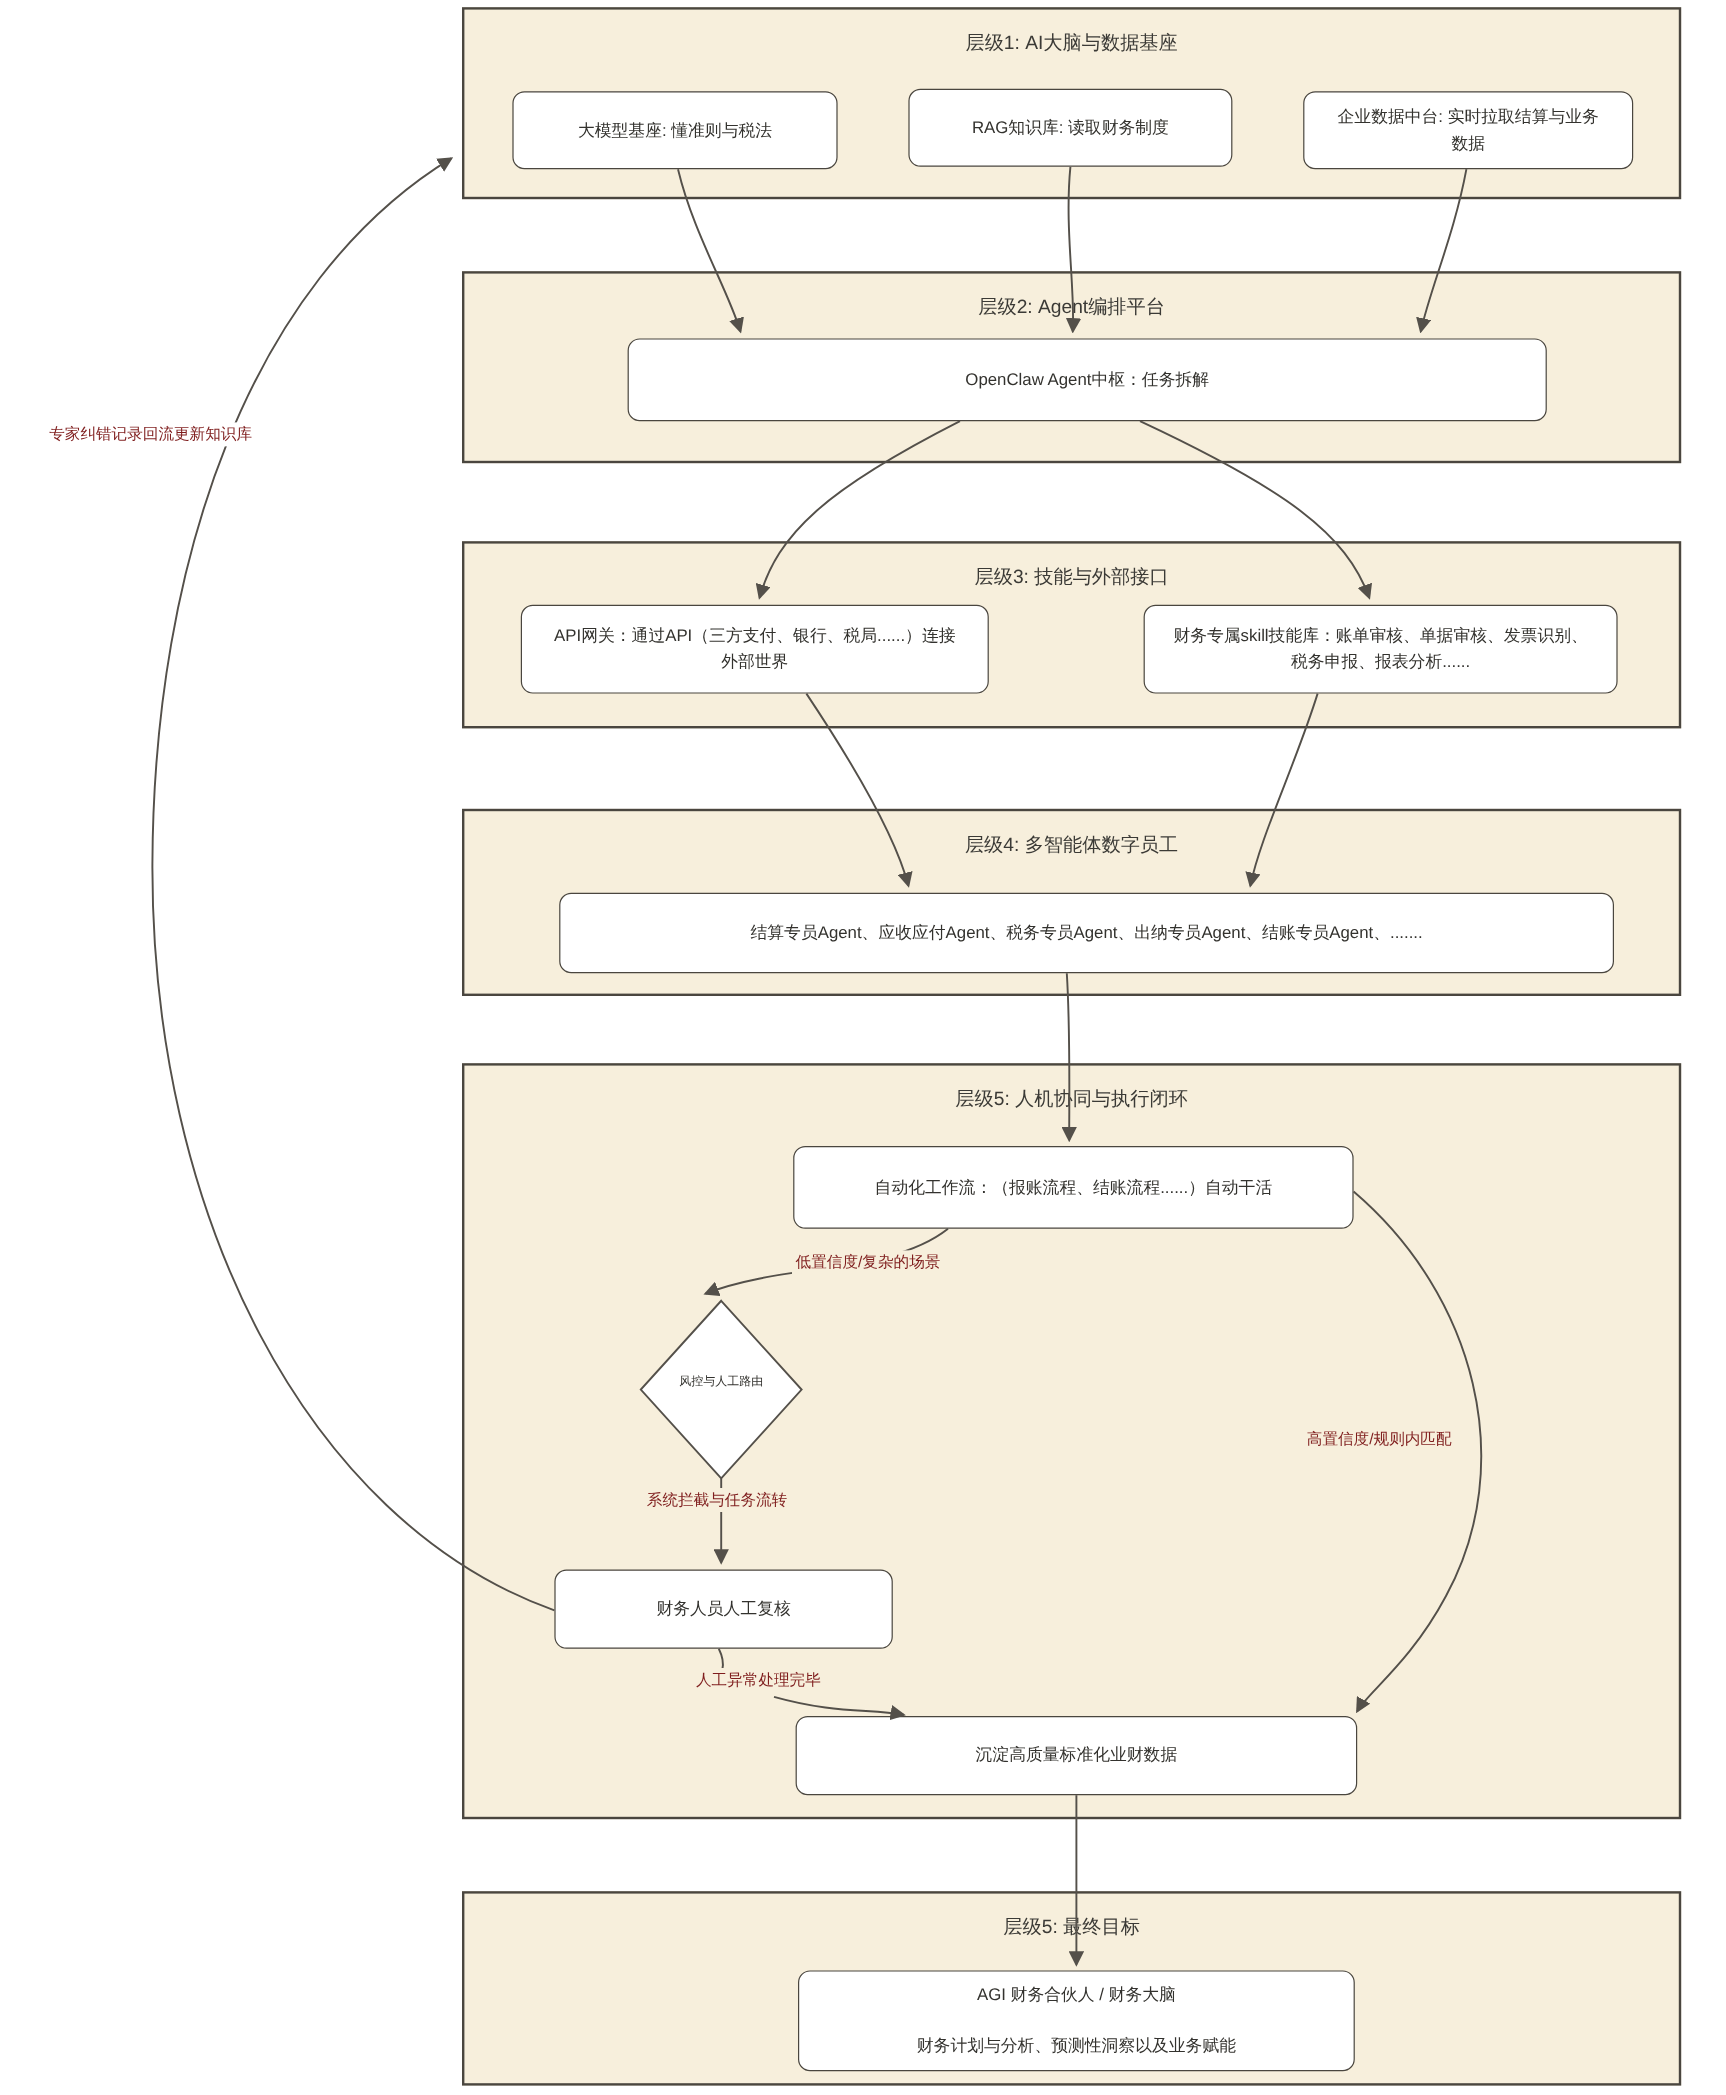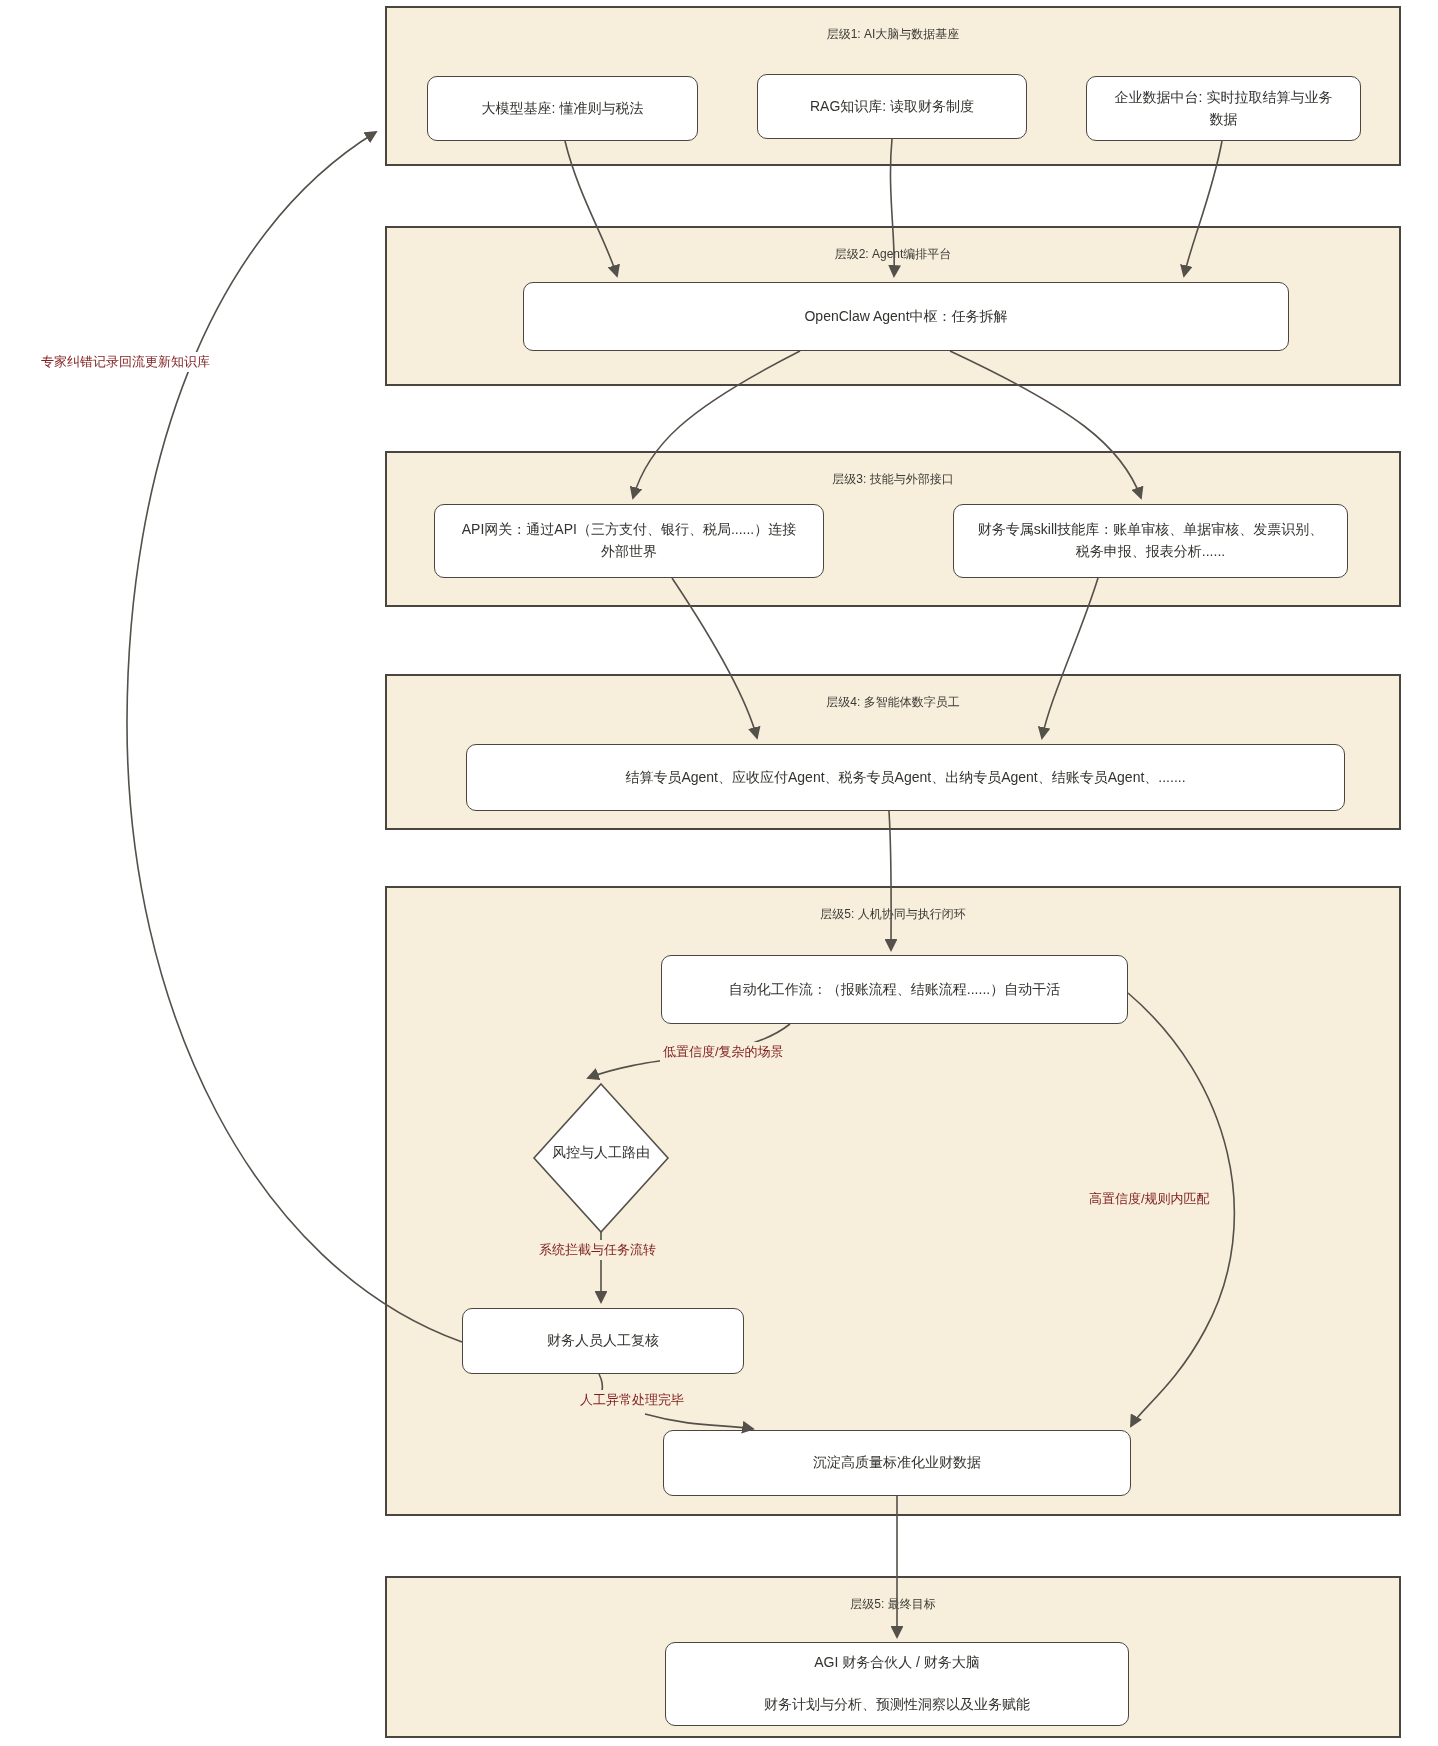--- a/index.html
+++ b/index.html
@@ -14,21 +14,21 @@
   .band{
     position:absolute;
     background:#f7efdc;
     border:2px solid #4a463f;
     box-sizing:border-box;
   }
   .band-title{
     position:absolute;
     left:0;right:0;top:18px;
     text-align:center;
-    font-size:12px;
+    font-size:16px;
     color:#3b3a36;
     z-index:2;
   }
   .node{
     position:absolute;
     background:#ffffff;
     border:1.6px solid #4a463f;
     border-radius:10px;
     box-sizing:border-box;
     display:flex;
@@ -47,21 +47,21 @@
     background:#f7efdc;
     padding:1px 3px;
     z-index:6;
     white-space:nowrap;
   }
   .edge-label.on-white{background:#ffffff;}
   .diamond-label{
     position:absolute;
     left:534px;top:1144px;width:134px;
     text-align:center;
-    font-size:14px;
+    font-size:10px;
     z-index:6;
   }
   .final-line{display:block;text-align:center;}
   .final-line + .final-line{margin-top:20px;}
   svg.overlay{
     position:absolute;left:0;top:0;
     z-index:5;
     pointer-events:none;
   }
   svg.overlay path, svg.overlay line, svg.overlay polygon{

